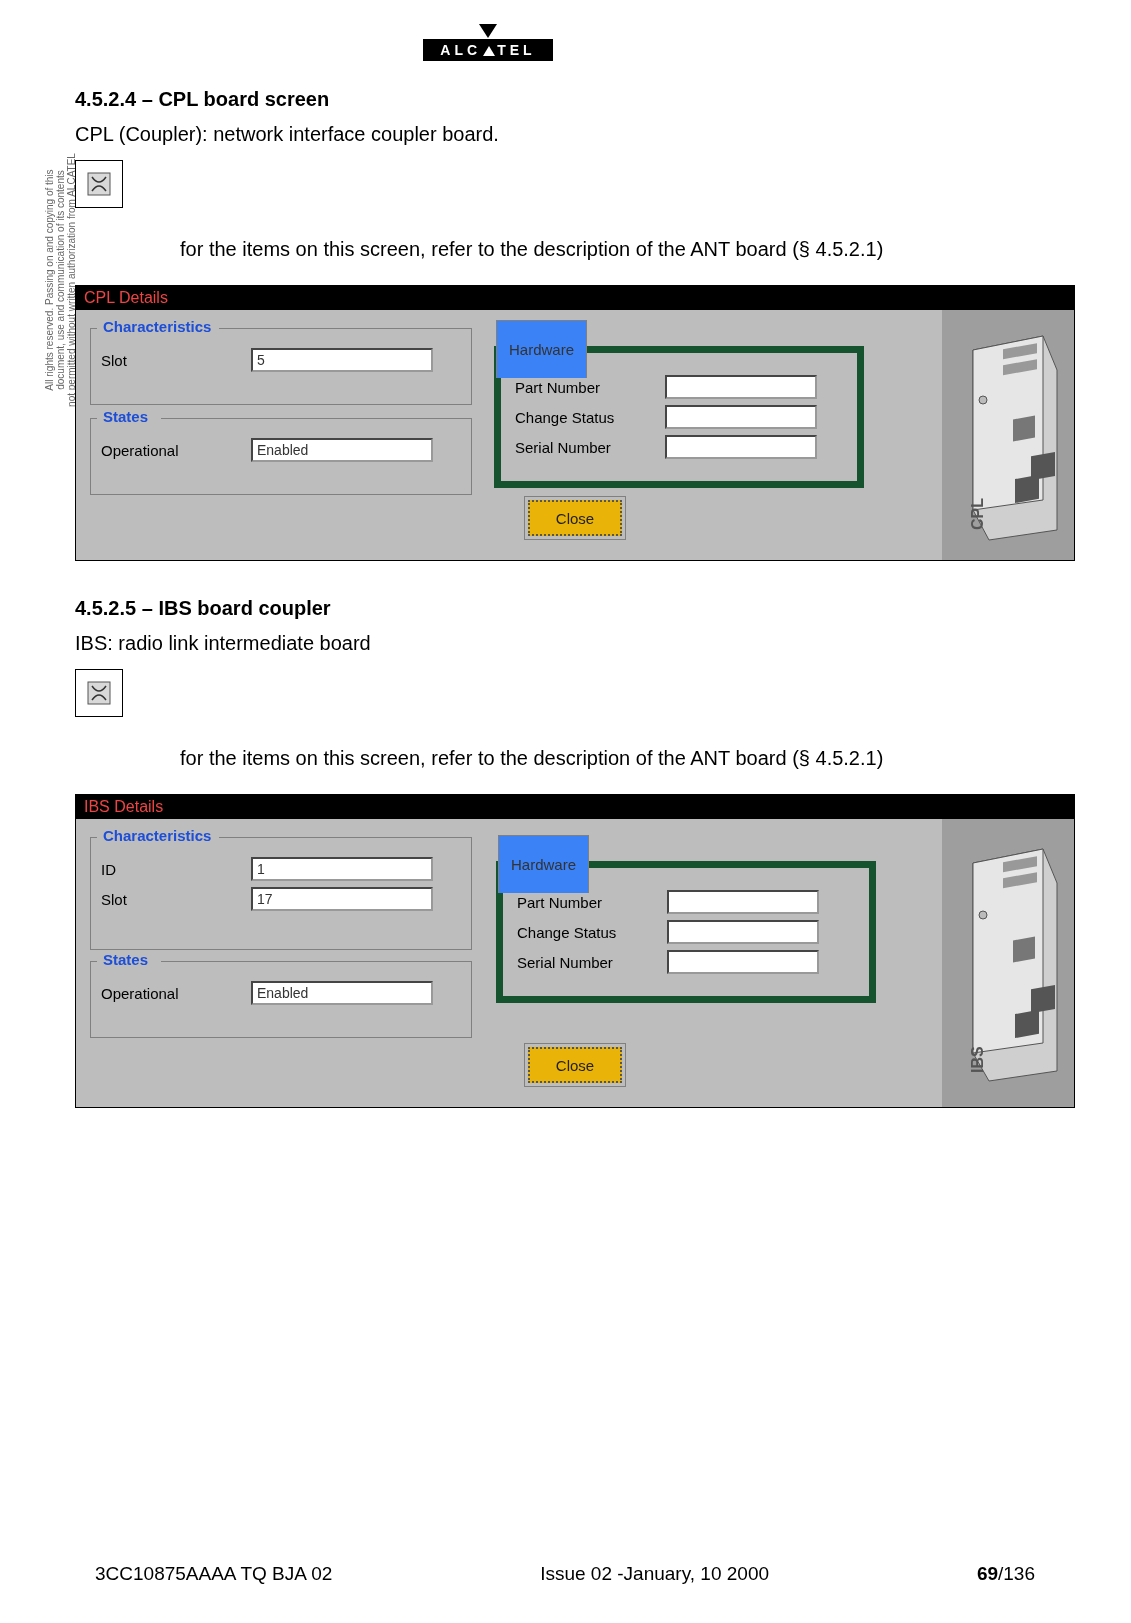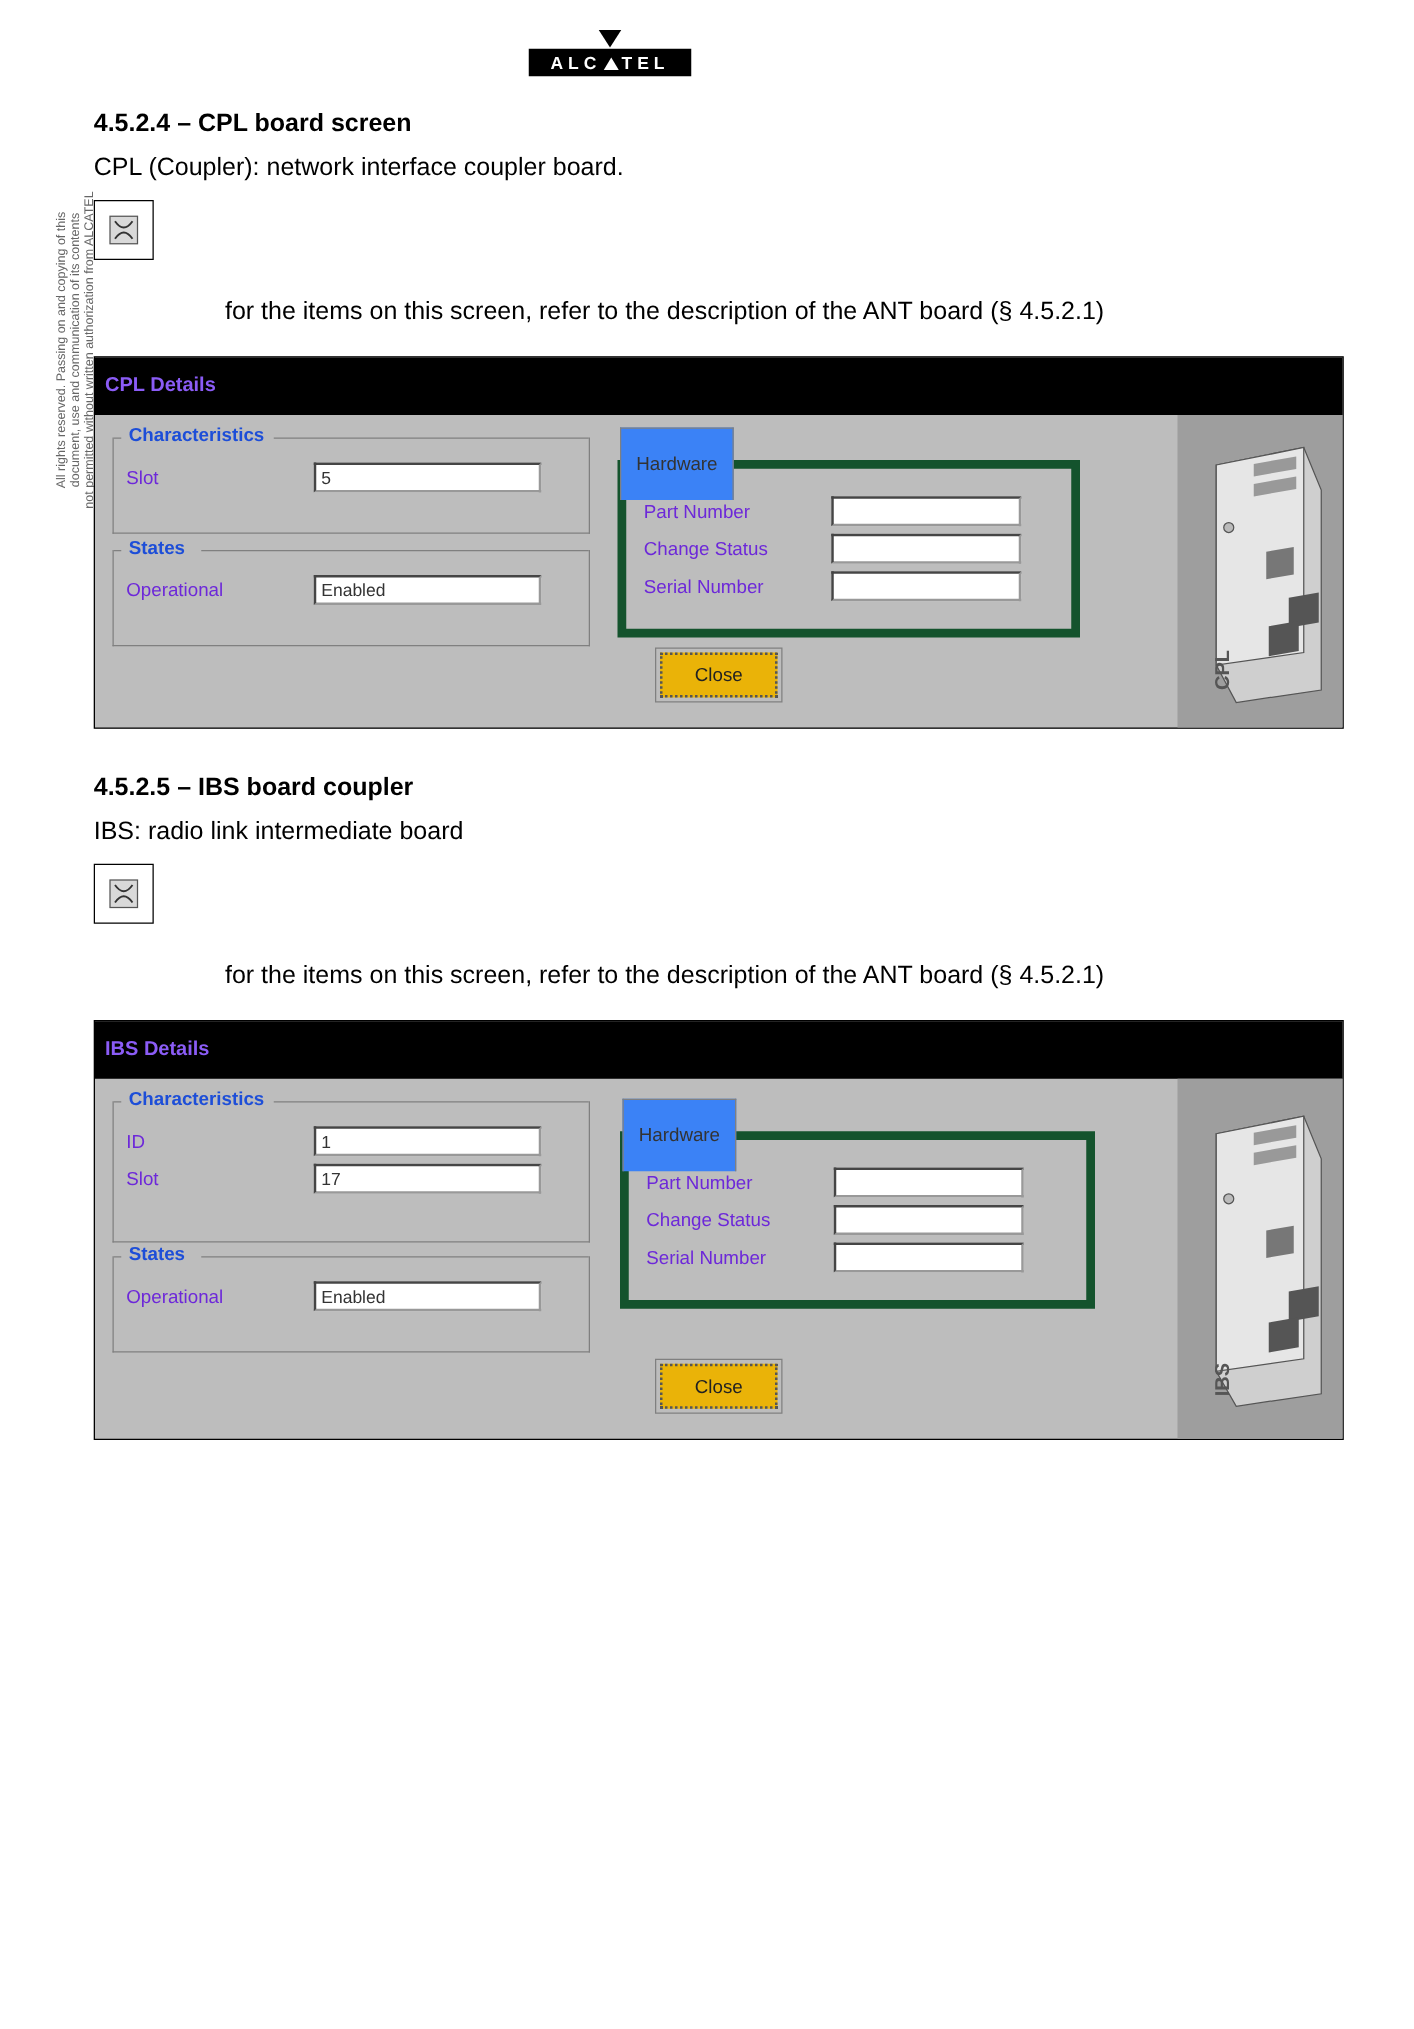--- a/index.html
+++ b/index.html
@@ -17,37 +17,37 @@
 
 .content{position:absolute;left:75px;top:88px;width:1000px}
 .h4{font-size:20px;font-weight:bold;margin:0 0 12px 0}
 .body-text{font-size:20px;margin:0 0 14px 0}
 .small-icon-box{width:46px;height:46px;border:1px solid #000;margin:6px 0 30px 0;display:flex;align-items:center;justify-content:center;background:#fff}
 .small-icon-box svg{width:30px;height:30px}
 .ref-text{font-size:20px;margin:0 0 24px 105px}
 
 
 .win{border:1px solid #000;background:#bdbdbd;margin-bottom:36px}
-.win-title{background:#000;color:#8b5cf6;font-weight:bold;font-size:16px;padding:14px 8px}
+.win-title{background:#000;color:#ef4444;font-weight:normal;font-size:16px;padding:3px 8px}
 .win-body{position:relative;padding:14px 14px 56px 14px;min-height:180px}
 .win-body.cpl{height:178px}
 .win-body.ibs{height:218px}
 
 
 .board-illus{position:absolute;right:0;top:0;bottom:0;width:120px;background:#9e9e9e;display:flex;align-items:flex-end;justify-content:center;padding:6px}
 .board-illus svg{width:110px;height:100%}
 .board-label-v{font-size:16px;fill:#555;font-weight:bold}
 
 
 .grp{position:absolute;border:1px solid #808080;border-top:none;padding:14px 10px 12px 10px}
 .grp::before{content:'';position:absolute;top:0;left:0;width:6px;border-top:1px solid #808080}
 .grp::after{content:'';position:absolute;top:0;right:0;left:var(--title-end,110px);border-top:1px solid #808080}
 .grp-title{position:absolute;top:-10px;left:8px;font-weight:bold;font-size:15px;color:#1d4ed8;background:transparent;padding:0 4px}
 .grp-row{display:flex;align-items:center;margin:6px 0}
-.grp-label{font-size:15px;color:#6d28d9;width:150px}
+.grp-label{font-size:15px;color:#000000;width:150px}
 .grp-field{background:#fff;border:2px inset #999;height:20px;font-size:14px;padding:0 4px;color:#333;display:flex;align-items:center}
 .fld-170{width:170px}
 .fld-140{width:140px}
 
 
 .tabpanel{position:absolute}
 .tab{position:absolute;top:-26px;left:2px;background:#3b82f6;border:1px solid #808080;border-bottom:none;padding:20px 12px;font-size:15px;color:#333}
 .tabbody{border:7px solid #14532d;background:#bdbdbd;padding:16px 14px}
 
 
@@ -212,14 +212,19 @@
             <rect x="62" y="182" width="24" height="24" fill="#555" transform="skewY(-10)"></rect>
             <text x="30" y="230" class="board-label-v" transform="rotate(-90 30 230)">IBS</text>
           </svg>
         </div>
         <div class="btn-close">Close</div>
       </div>
     </div>
 
   </div>
 
+  <div class="footer">
+    <div>3CC10875AAAA TQ BJA 02</div>
+    <div>Issue 02 -January, 10 2000</div>
+    <div class="right"><b>69</b><span>/136</span></div>
+  </div>
 
 </div>
 
 </body></html>

